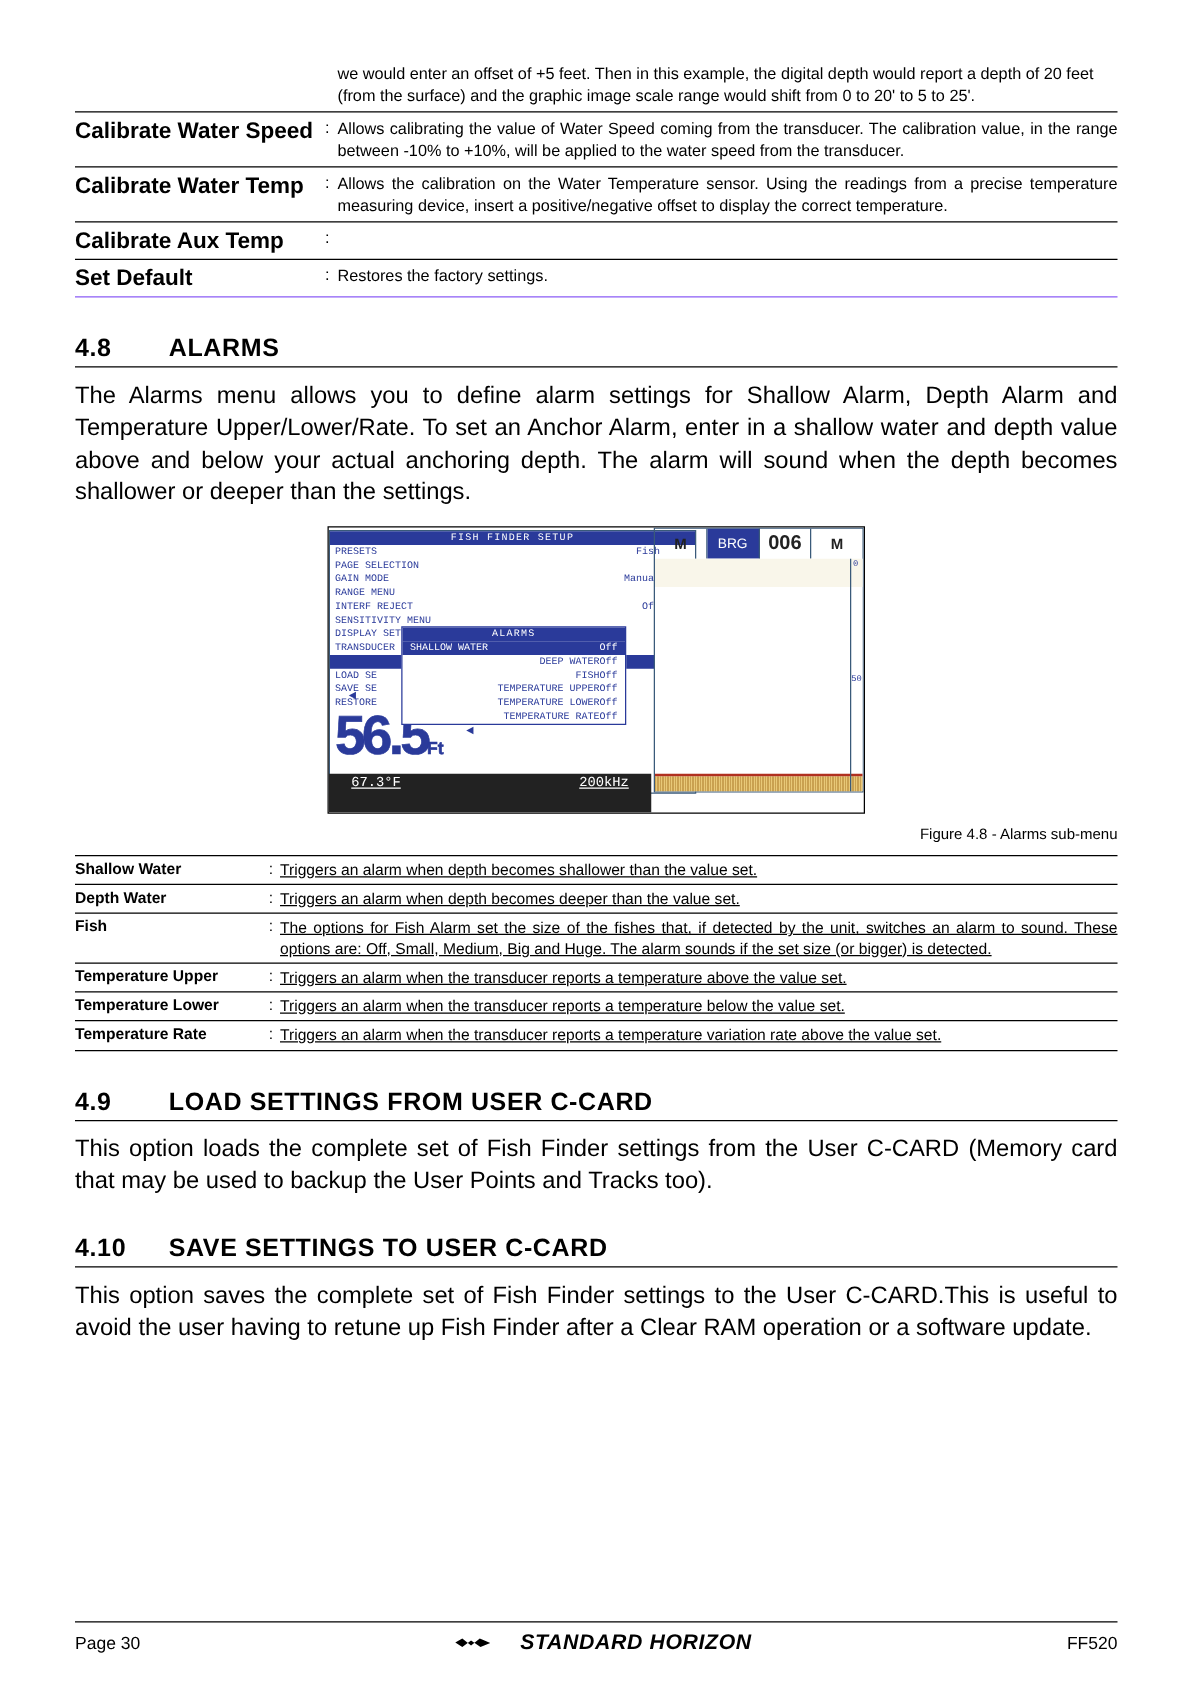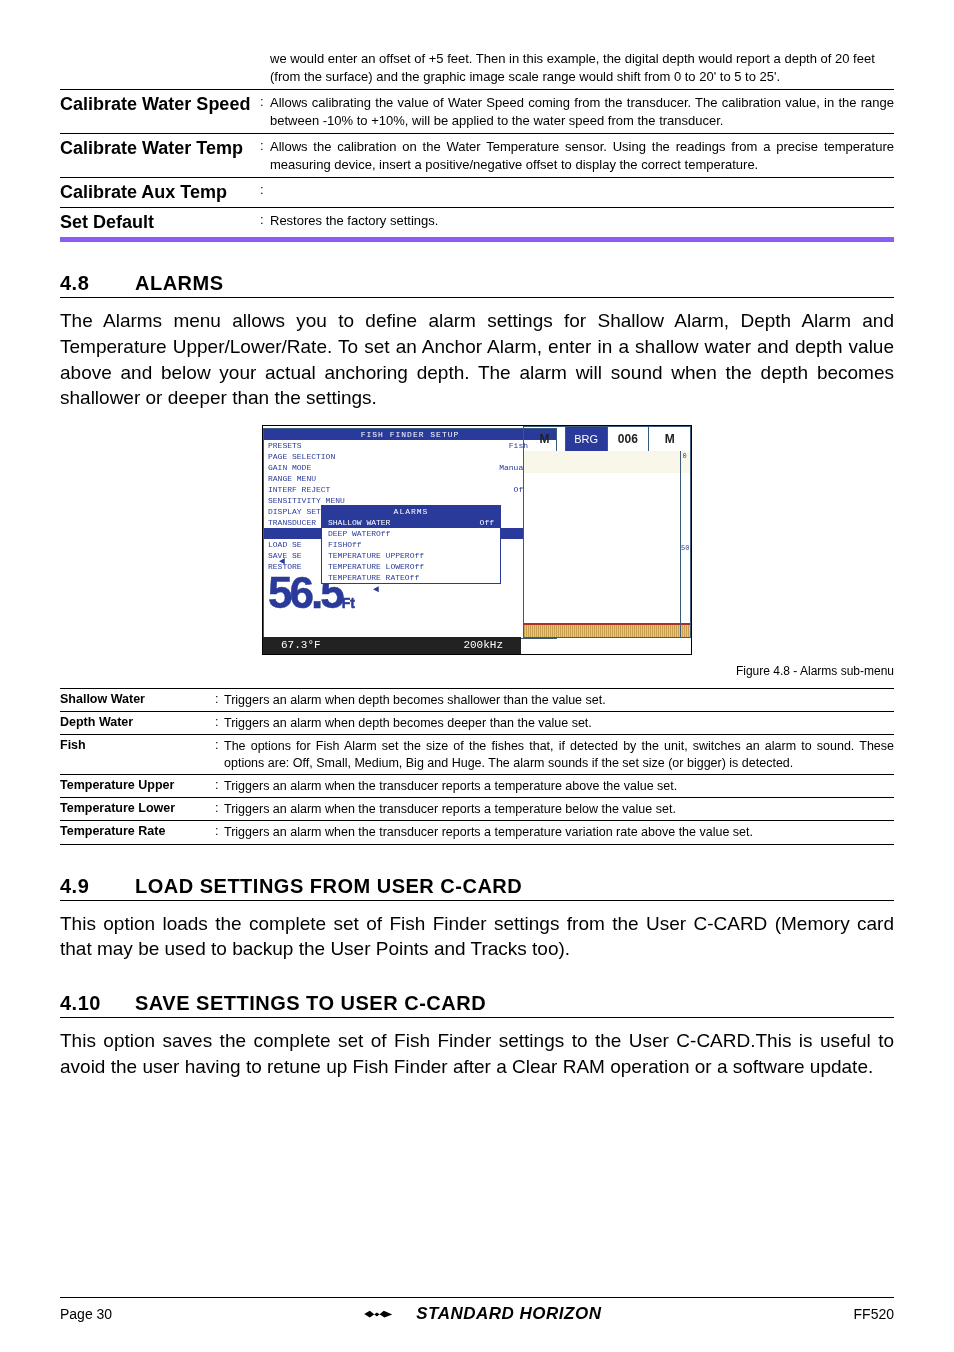--- a/index.html
+++ b/index.html
@@ -90,35 +90,36 @@
     background: #fff;
     font-size: 8px;
   }
   .fig-sub .bar { background: #2a3a9a; color: #fff; padding:1px 40px; letter-spacing:1px; }
   .fig-sub .sel {
     background:#2a3a9a; color:#fff;
     display:flex; justify-content:space-between; padding: 1px 6px;
   }
   .fig-sub .row {
     color:#2a3a9a;
-    display:flex; justify-content:flex-start; padding: 1px 6px;
+    display:flex; justify-content:flex-end; padding: 1px 6px;
   }
   .fig-big {
     position: absolute; left: 4px; bottom: 20px;
     color: #2a3a9a;
     font-family: Arial, sans-serif;
     font-weight: 900; font-size: 44px; letter-spacing:-3px;
     -webkit-text-stroke: 0.5px #2a3a9a;
   }
   .fig-big .unit { font-size: 14px; font-weight:bold; letter-spacing:0;}
   .fig-bottom {
     position:absolute; left:0; right:170px; bottom:0;
-    height:17px; background:#222; color:#fff;
+    height:31px; background:#222; color:#fff;
     font-size:11px; display:flex; justify-content:space-between;
     padding:2px 18px;
+    text-decoration:underline;
   }
   .fig-fishicon {
     position:absolute; color:#2a3a9a;
     font-size: 10px;
   }
   .fi1 { top: 130px; left: 16px; }
   .fi2 { top: 158px; left: 110px; }
   .fi3 { top: 103px; left: 300px; }
   .fig-right {
     position:absolute; left: 260px; top:0; right:0; height:212px;
@@ -127,21 +128,21 @@
   .fig-right-top {
     display:flex; height:24px;
   }
   .fig-right-top div {
     flex:1; text-align:center; font-size:12px;
     border-right:1px solid #3a5a7a;
     color:#222; font-family: Arial; font-weight:bold;
     display:flex; align-items:center; justify-content:center;
   }
   .fig-right-top .brg { background:#2a3a9a; color:#fff; font-weight:normal; font-size:11px; }
-  .fig-right-top .big { font-size: 12px; }
+  .fig-right-top .big { font-size: 16px; }
   .fig-water {
     position:absolute; left:0; right:0; top:24px; bottom:0;
     background-image: linear-gradient(#f9f6ea 0%, #f9f6ea 12%, transparent 12%),
                       linear-gradient(#fff 0%, #fff 100%);
   }
   .fig-sand {
     position:absolute; left:0; right:0; bottom:0; height:14px;
     background: repeating-linear-gradient(90deg, #c9a050 0, #c9a050 1px, #e8c878 1px, #e8c878 2px);
     border-top: 2px solid #b03020;
   }
@@ -156,21 +157,21 @@
   }
   .alarm-row {
     border-top: 1px solid #000;
     display: flex;
     padding: 3px 0;
     font-size: 12.5px;
   }
   .alarm-table-end { border-bottom: 1px solid #000; }
   .alarm-term { width: 155px; flex-shrink:0; font-weight:bold; }
   .alarm-colon { width: 9px; flex-shrink:0; }
-  .alarm-desc { flex:1; line-height:1.3; text-align: justify;}
+  .alarm-desc { flex:1; line-height:1.3; text-align: justify; text-decoration: underline;}
   .footer {
     position: absolute;
     left: 60px; right: 60px; bottom: 28px;
     border-top: 1px solid #000;
     padding-top: 6px;
     display: flex; justify-content: space-between; align-items: center;
     font-size: 14px;
   }
   .footer .logo {
     font-family: Arial; font-weight: 900; font-style: italic;
@@ -200,21 +201,21 @@
   </div>
   <div class="def-row">
     <div class="def-term">Calibrate Water Temp</div>
     <div class="def-colon">:</div>
     <div class="def-desc">Allows the calibration on the Water Temperature sensor. Using the readings from a precise temperature measuring device, insert a positive/negative offset to display the correct temperature.</div>
   </div>
   <div class="def-row">
     <div class="def-term">Calibrate Aux Temp</div>
     <div class="def-colon">:</div>
   </div>
-  <div class="def-row" style="border-bottom:5px solid #8b5cf6;">
+  <div class="def-row" style="border-bottom:1px solid #8b5cf6;">
     <div class="def-term">Set Default</div>
     <div class="def-colon">:</div>
     <div class="def-desc">Restores the factory settings.</div>
   </div>
 </div>
 
 <h2 class="section">
   <span class="num">4.8</span><span>ALARMS</span>
 </h2>
 <div class="body-text">The Alarms menu allows you to define alarm settings for Shallow Alarm, Depth Alarm and Temperature Upper/Lower/Rate. To set an Anchor Alarm, enter in a shallow water and depth value above and below your actual anchoring depth. The alarm will sound when the depth becomes shallower or deeper than the settings.</div>

